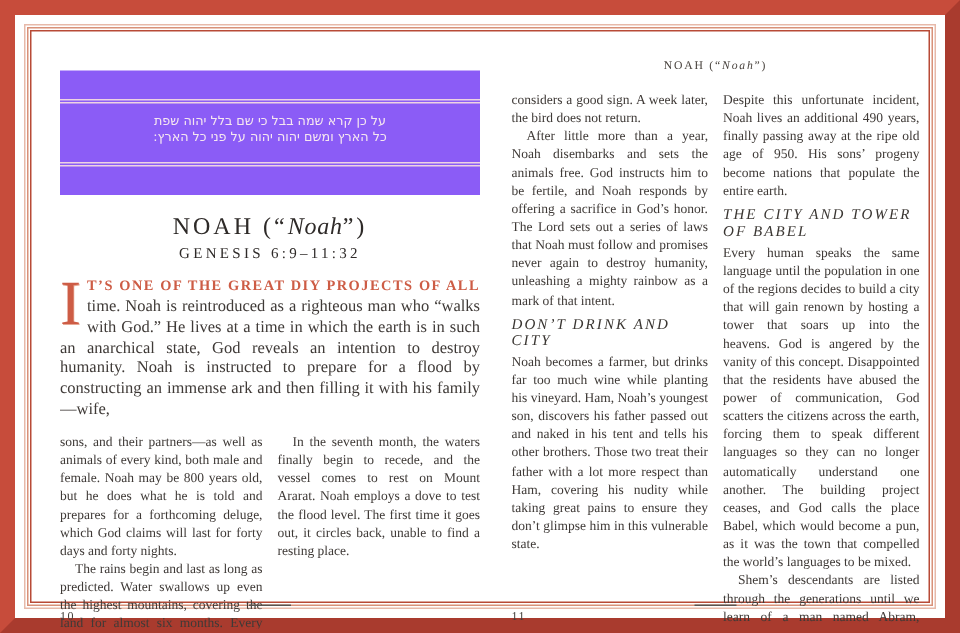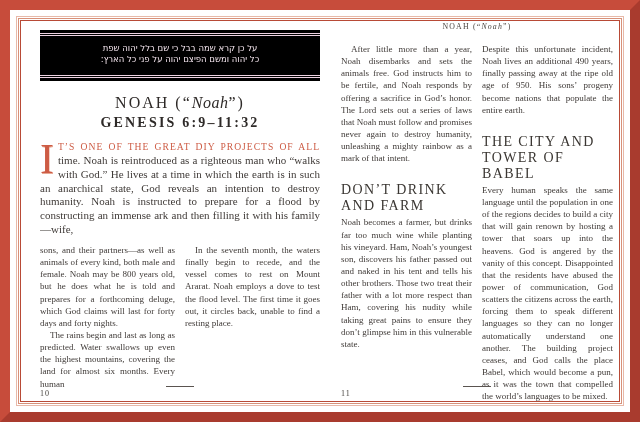--- a/index.html
+++ b/index.html
@@ -17,26 +17,26 @@
   }
   .frame-lines{
     position:absolute;inset:6px;pointer-events:none;
     box-shadow:
       inset 0 0 0 1px #e7b9a9,
       inset 0 0 0 2px #ffffff,
       inset 0 0 0 3px #d89179,
       inset 0 0 0 4px #ffffff,
       inset 0 0 0 5px #b84a36;
   }
-  .page{position:absolute;top:4px;height:388px;overflow:hidden;}
+  .page{position:absolute;top:21px;height:388px;overflow:hidden;}
   .page-left{left:30px;width:280px;}
   .page-right{left:331px;width:272px;}
 
   
-  .quote-box{margin-top:16px;background:#000000;padding:3px 0;}
+  .quote-box{margin-top:16px;background:#8b5cf6;padding:19px 0;}
   .quote-box-inner{
     border-top:3px double #eed3e2;
     border-bottom:3px double #eed3e2;
     padding:7px 10px 9px;
     text-align:center;
   }
   .hebrew{
     direction:rtl;
     font-family:"DejaVu Sans", sans-serif;
     font-size:8.5px;line-height:1.35;color:#f6e7f0;
@@ -45,47 +45,47 @@
     margin-top:5px;font-size:8.8px;line-height:1.38;color:#f3e1ec;
   }
 
   
   .title-block{text-align:center;margin-top:13px;}
   .chapter-title{
     margin:0;font-size:16px;font-weight:normal;letter-spacing:2px;color:#2e2a28;
   }
   .chapter-title i{letter-spacing:0.5px;}
   .chapter-subtitle{
-    margin-top:3px;font-size:14px;letter-spacing:2.2px;color:#2e2a28;font-weight:bold;
+    margin-top:3px;font-size:10px;letter-spacing:2.2px;color:#2e2a28;
   }
 
   
   .intro{
     margin-top:9px;font-size:11px;line-height:1.26;text-align:justify;
   }
   .dropcap{
     float:left;font-size:42px;line-height:0.8;
     padding:3px 4px 0 0;color:#cd5c45;
     font-family:"Liberation Serif", serif;
     text-shadow:0.5px 0.5px 0 #e8a894;
   }
   .lead-in{
-    color:#cd5c45;font-size:9.6px;font-weight:normal;letter-spacing:1px;
+    color:#cd5c45;font-size:9.6px;font-weight:bold;letter-spacing:1px;
   }
 
   
   .columns{display:flex;gap:10px;margin-top:7px;}
   .columns-tall{margin-top:12px;}
   .col{flex:1;min-width:0;text-align:justify;hyphens:auto;-webkit-hyphens:auto;}
   .col p{margin:0;font-size:9px;line-height:1.35;}
   .col p.p{text-indent:10px;}
   .col p.p-flush{text-indent:0;}
   .col h4.subhead{
-    margin:18px 0 2px;font-weight:normal;font-size:14px;
-    letter-spacing:1.4px;color:#3a3632;text-align:left;text-indent:0;
+    margin:5px 0 2px;font-weight:normal;font-size:10px;
+    letter-spacing:1.4px;color:#3a3632;text-align:left;text-indent:0;font-style:italic;
   }
 
   
   .footer{position:absolute;bottom:4px;left:0;right:0;}
   .footer-rule{width:28px;margin:0 auto 2px;border-top:1px solid #5a5450;}
   .page-number{font-size:8px;letter-spacing:1px;color:#44403c;}
 
   
   .running-head{
     text-align:center;margin-top:8px;font-size:7.8px;
@@ -96,21 +96,21 @@
 <body>
 
 <div class="spread">
   <div class="frame-lines"></div>
 
   <div class="page page-left">
 
     <div class="quote-box">
       <div class="quote-box-inner">
         <div class="hebrew">על כן קרא שמה בבל כי שם בלל יהוה שפת</div>
-        <div class="hebrew">כל יהוה ומשם הפיצם יהוה על פני כל הארץ:</div>
+        <div class="hebrew">כל הארץ ומשם יהוה יהוה על פני כל הארץ:</div>
       </div>
     </div>
 
     <div class="title-block">
       <h1 class="chapter-title"><span>NOAH (“</span><i>Noah</i><span>”)</span></h1>
       <div class="chapter-subtitle">GENESIS 6:9–11:32</div>
     </div>
 
     <div class="intro">
       <span class="dropcap">I</span><span class="lead-in">T’S ONE OF THE GREAT DIY PROJECTS OF ALL</span><span> time. Noah is reintroduced as a righteous man who “walks with God.” He lives at a time in which the earth is in such an anarchical state, God reveals an intention to destroy humanity. Noah is instructed to prepare for a flood by constructing an immense ark and then filling it with his family—wife,</span>
@@ -131,22 +131,23 @@
       <div class="page-number">10</div>
     </div>
   </div>
 
   <div class="page page-right">
 
     <div class="running-head"><span>NOAH (“</span><i>Noah</i><span>”)</span></div>
 
     <div class="columns columns-tall">
       <div class="col">
+          <p class="p-flush">considers a good sign. A week later, the bird does not return.</p>
           <p class="p">After little more than a year, Noah disembarks and sets the animals free. God instructs him to be fertile, and Noah responds by offering a sacrifice in God’s honor. The Lord sets out a series of laws that Noah must follow and promises never again to destroy humanity, unleashing a mighty rainbow as a mark of that intent.</p>
-          <h4 class="subhead">DON’T DRINK AND FARM</h4>
+          <h4 class="subhead">DON’T DRINK AND CITY</h4>
           <p class="p-flush">Noah becomes a farmer, but drinks far too much wine while planting his vineyard. Ham, Noah’s youngest son, discovers his father passed out and naked in his tent and tells his other brothers. Those two treat their father with a lot more respect than Ham, covering his nudity while taking great pains to ensure they don’t glimpse him in this vulnerable state.</p>
         </div>
       <div class="col">
           <p class="p-flush">Despite this unfortunate incident, Noah lives an additional 490 years, finally passing away at the ripe old age of 950. His sons’ progeny become nations that populate the entire earth.</p>
           <h4 class="subhead">THE CITY AND TOWER OF BABEL</h4>
           <p class="p-flush">Every human speaks the same language until the population in one of the regions decides to build a city that will gain renown by hosting a tower that soars up into the heavens. God is angered by the vanity of this concept. Disappointed that the residents have abused the power of communication, God scatters the citizens across the earth, forcing them to speak different languages so they can no longer automatically understand one another. The building project ceases, and God calls the place Babel, which would become a pun, as it was the town that compelled the world’s languages to be mixed.</p>
           <p class="p">Shem’s descendants are listed through the generations until we learn of a man named Abram, heading out for Canaan with his wife, Sarai, who is regrettably, childless.</p>
         </div>
     </div>
 

